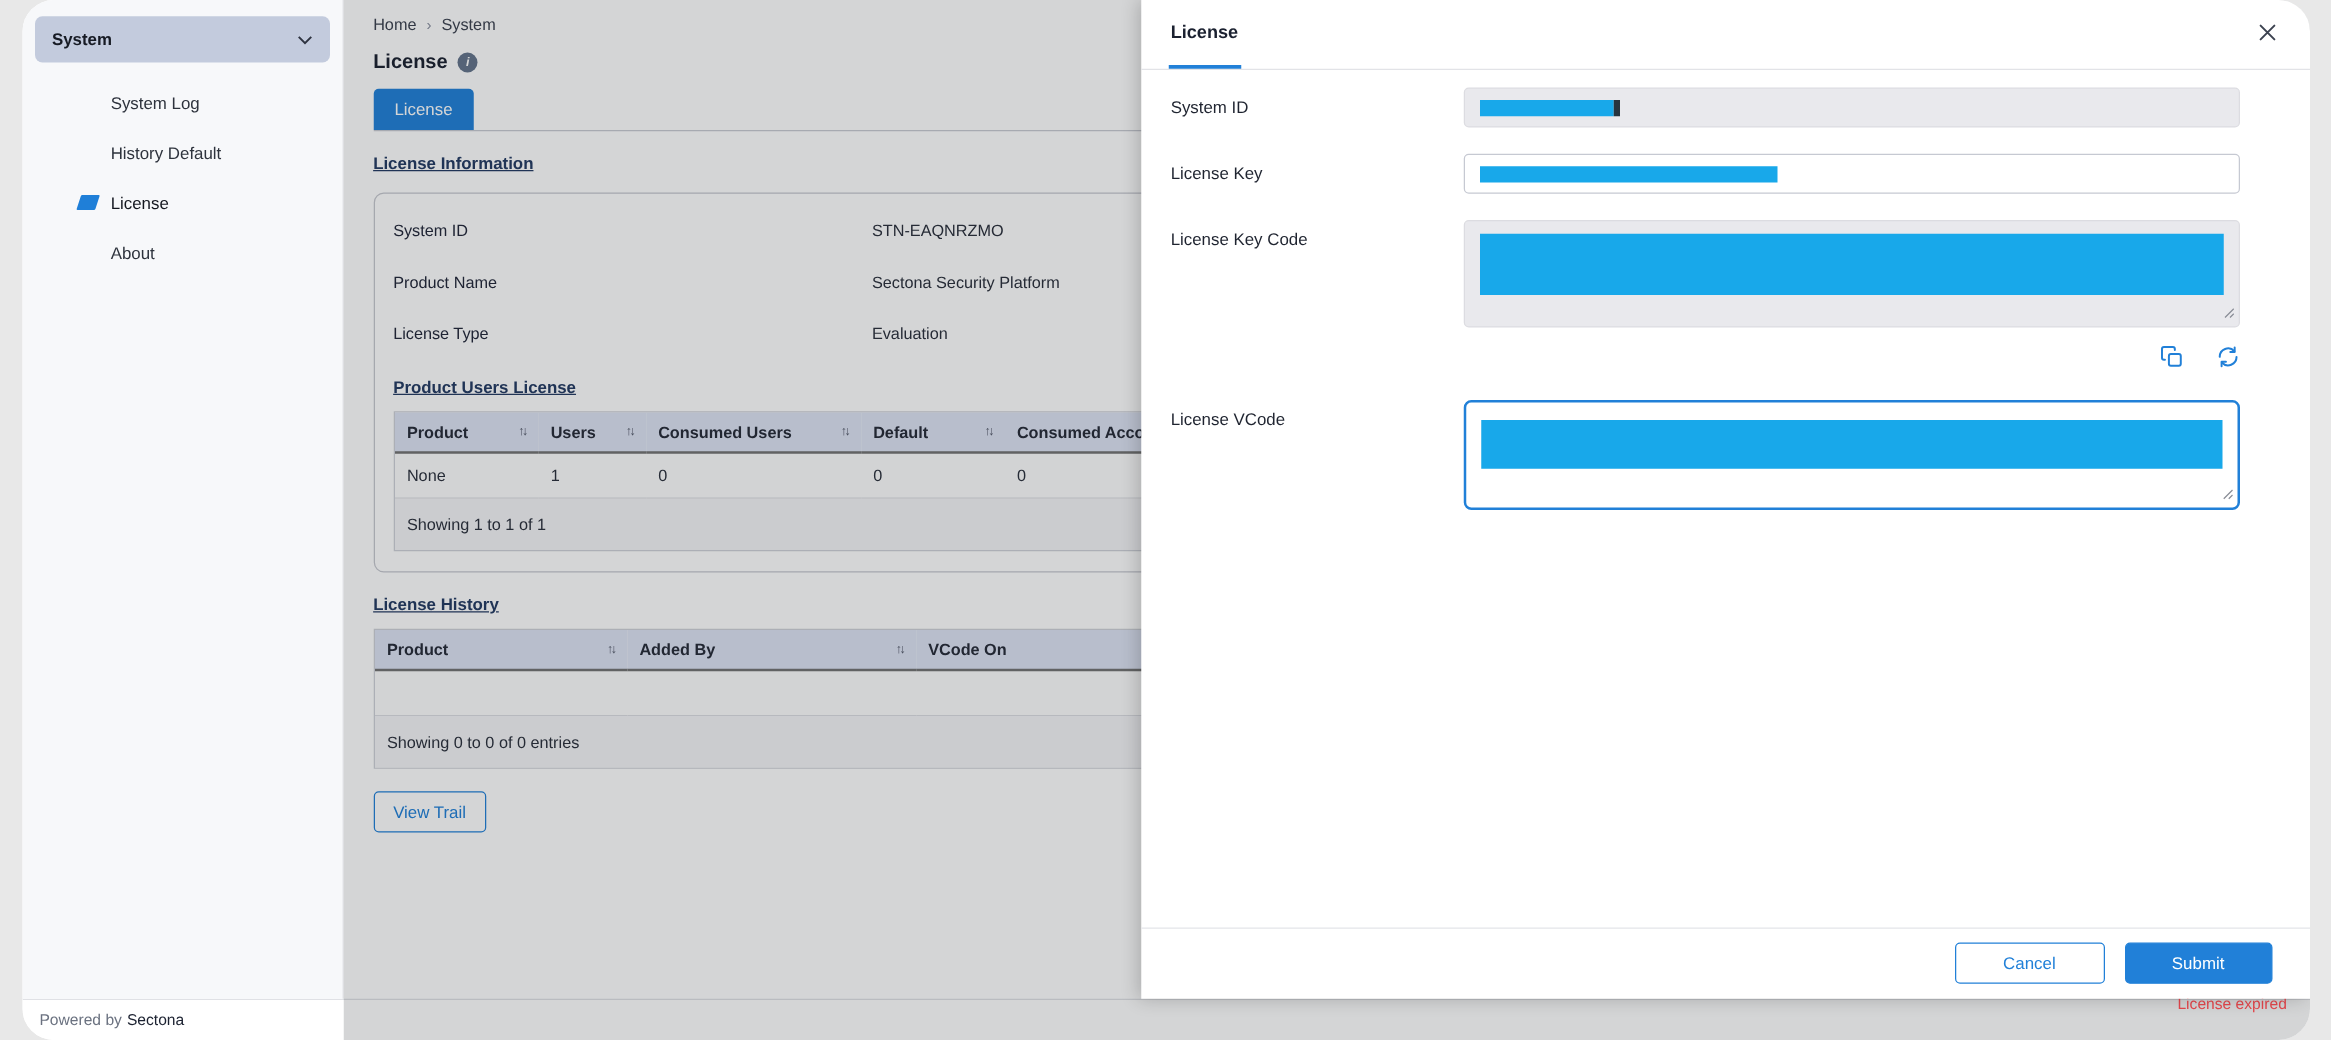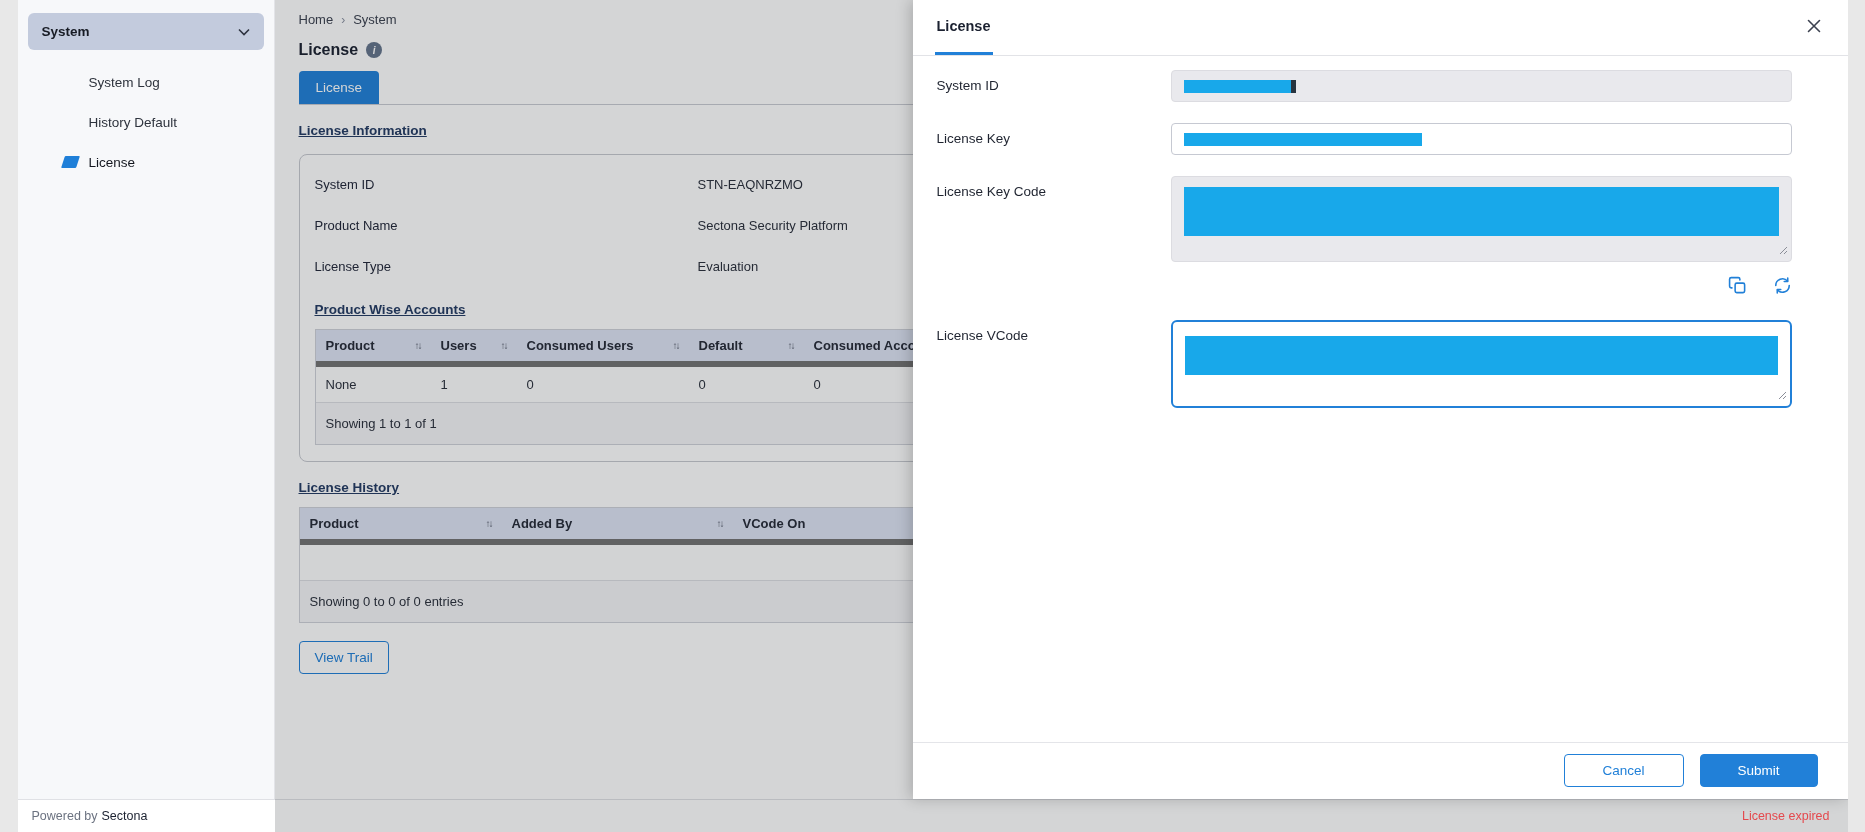--- a/index.html
+++ b/index.html
@@ -1,20 +1,20 @@
 <!DOCTYPE html>
 <html><head>
 <meta charset="utf-8">
 <style>
   * { box-sizing: border-box; margin: 0; padding: 0; }
   html,body { background:#e8e8e8; }
   body { font-family:"Liberation Sans","DejaVu Sans",sans-serif; }
 
   .app { position:relative; width:1830px; height:832px; background:#ffffff; overflow:hidden;
-         font-size:13px; color:#1f2430; margin:0 auto; }
+         font-size:13px; color:#1f2430; margin:0 auto;border-radius:25px; }
 
   
   .sidebar { position:absolute; left:0; top:0; width:257px; height:799px; background:#f7f8fa;
              border-right:1px solid #e3e4e8; z-index:5; }
   .side-dropdown { margin:13px 10px 12px; height:37px; background:#c3cbdd; border-radius:6px;
                    display:flex; align-items:center; justify-content:space-between; padding:0 14px;
                    font-weight:700; font-size:13.5px; color:#171b24; cursor:pointer; }
   .side-item { display:flex; align-items:center; height:40px; padding-left:45px; font-size:13.5px;
                color:#2e333d; cursor:pointer; }
   .side-item .side-ico { width:26px; display:flex; align-items:center; flex:0 0 26px; }
@@ -40,36 +40,36 @@
   .info-card { margin-top:16px; width:900px; border:1px solid #c6c8cf; border-radius:8px;
                padding:22px 15px 16px; }
   .field-row { display:flex; margin-bottom:26px; font-size:13px; }
   .field-label { width:383px; color:#23283a; }
   .field-value { color:#2b303c; }
   .in-card-heading { margin-top:2px; }
 
   .data-table { margin-top:12px; width:860px; border:1px solid #cfd1d8; }
   .data-table table { width:100%; border-collapse:collapse; font-size:13px; }
   .data-table thead th { background:#dde3f3; text-align:right; font-weight:700; color:#262b38;
-                         padding:8px 10px; border-bottom:6px solid #737373; cursor:pointer; }
+                         padding:8px 10px; border-bottom:2px solid #737373; cursor:pointer; }
   .th-inner { display:flex; align-items:center; justify-content:space-between; gap:6px; }
   .sort-ico { font-size:10px; color:#555b6b; letter-spacing:-2px; white-space:nowrap; font-weight:400; }
   .data-table tbody td { padding:10px; border-bottom:1px solid #dcdde2; color:#2b303c; background:#fdfdfd; }
   .table-summary { padding:13px 10px; background:#f5f5f7; font-size:13px; color:#2b303c; }
 
   .view-trail { margin-top:18px; background:#fff; border:1px solid #2180d8; color:#2180d8;
                 font-size:13.5px; padding:8px 15px; border-radius:4px; cursor:pointer;
                 font-family:inherit; }
 
   
   .footer { position:absolute; left:0; right:0; bottom:0; height:33px; background:#fff;
             border-top:1px solid #e0e1e5; display:flex; align-items:center; padding:0 14px;
             font-size:12.5px; color:#6b7280; z-index:2; }
   .footer .brand { color:#1b2130; margin-left:4px; }
-  .license-expired { position:absolute; right:18px; bottom:9px; font-size:12.5px; color:#e5484d;
+  .license-expired { position:absolute; right:18px; bottom:22px; font-size:12.5px; color:#e5484d;
                      z-index:15; }
 
   
   .overlay { position:absolute; left:257px; top:0; right:0; bottom:0; background:rgba(18,20,26,0.18);
              z-index:10; }
 
   
   .drawer { position:absolute; top:0; right:0; width:935px; height:799px; background:#fff; z-index:20;
             display:flex; flex-direction:column; box-shadow:-3px 0 14px rgba(0,0,0,0.2); }
   .drawer-header { height:56px; flex:0 0 56px; display:flex; align-items:stretch;
@@ -126,20 +126,24 @@
       <div class="side-item">
         <span class="side-ico"></span>
         <span>History Default</span>
       </div>
       <div class="side-item active">
         <span class="side-ico">
             <span class="logo-mark"></span>
           </span>
         <span>License</span>
       </div>
+      <div class="side-item">
+        <span class="side-ico"></span>
+        <span>About</span>
+      </div>
     </nav>
   </aside>
 
   <main class="content">
     <div class="breadcrumb">
       <span class="bc-home">Home</span>
       <span class="bc-sep">›</span>
       <span>System</span>
     </div>
 
@@ -161,21 +165,21 @@
       </div>
       <div class="field-row">
         <span class="field-label">Product Name</span>
         <span class="field-value">Sectona Security Platform</span>
       </div>
       <div class="field-row">
         <span class="field-label">License Type</span>
         <span class="field-value">Evaluation</span>
       </div>
 
-      <a class="section-link in-card-heading">Product Wise Accounts</a>
+      <a class="section-link in-card-heading">Product Users License</a>
 
       <div class="data-table">
         <table>
           <thead>
             <tr>
               <th style="width:115px">
                 <span class="th-inner">
                     <span>Product</span>
                     <span class="sort-ico">↑↓</span>
                   </span>

